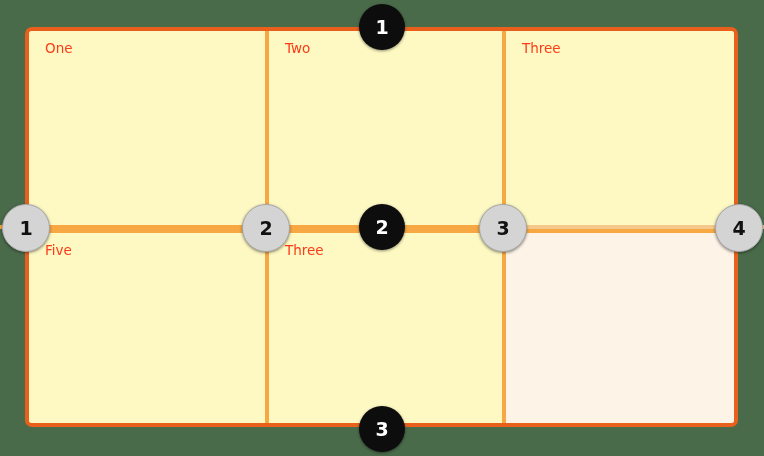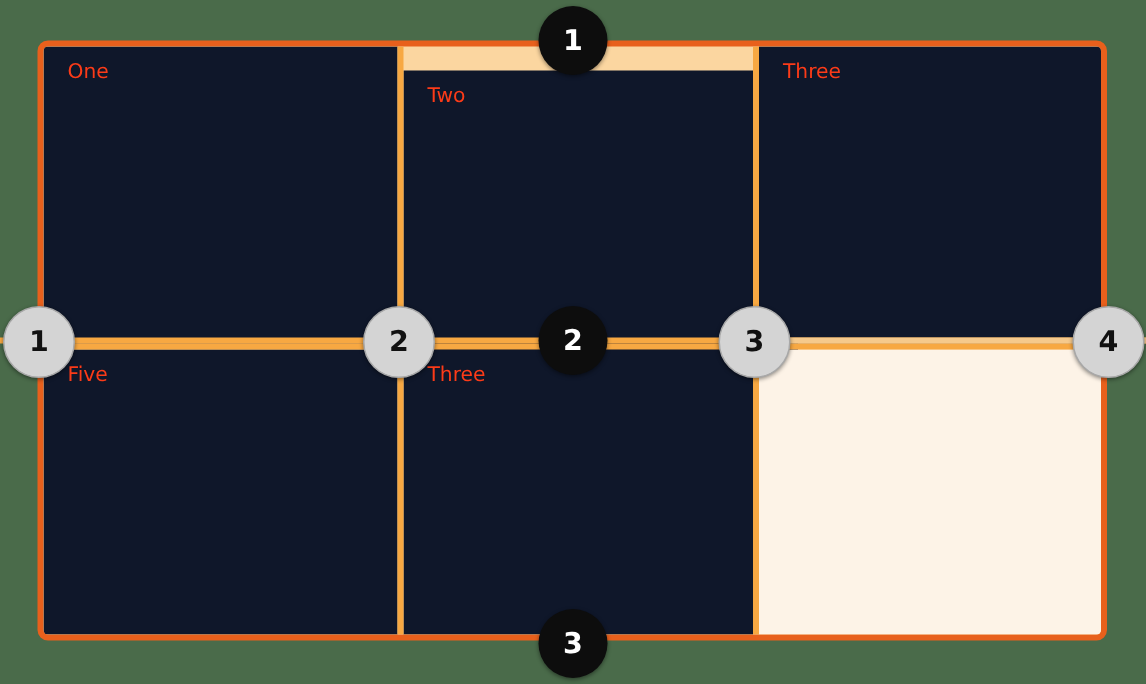--- a/index.html
+++ b/index.html
@@ -35,21 +35,21 @@
     border: 4px solid #e8601c;
     border-radius: 7px;
     background: #fbd6a0;
     overflow: hidden;
   }
 
   
   .cell {
     position: absolute;
     box-sizing: border-box;
-    background: #0f172a;
+    background: #fef9c3;
   }
   .cell.empty {
     background: #fdf3e7;
   }
   .cell-label {
     position: absolute;
     left: 16px;
     top: 10px;
     font-size: 13.5px;
     color: #fc3b18;
@@ -115,21 +115,21 @@
 <body>
 
 <div id="stage">
 
   <div id="grid-frame">
 
     <div class="cell" style="left:0px; top:0px; width:236px; height:198px;">
       <span class="cell-label">One</span>
     </div>
 
-    <div class="cell" style="left:240px; top:16px; width:263px; height:198px;">
+    <div class="cell" style="left:240px; top:0px; width:263px; height:198px;">
       <span class="cell-label">Two</span>
     </div>
 
     <div class="cell" style="left:477px; top:0px; width:244px; height:198px;">
       <span class="cell-label">Three</span>
     </div>
 
     <div class="cell" style="left:0px; top:202px; width:236px; height:190px;">
       <span class="cell-label">Five</span>
     </div>

